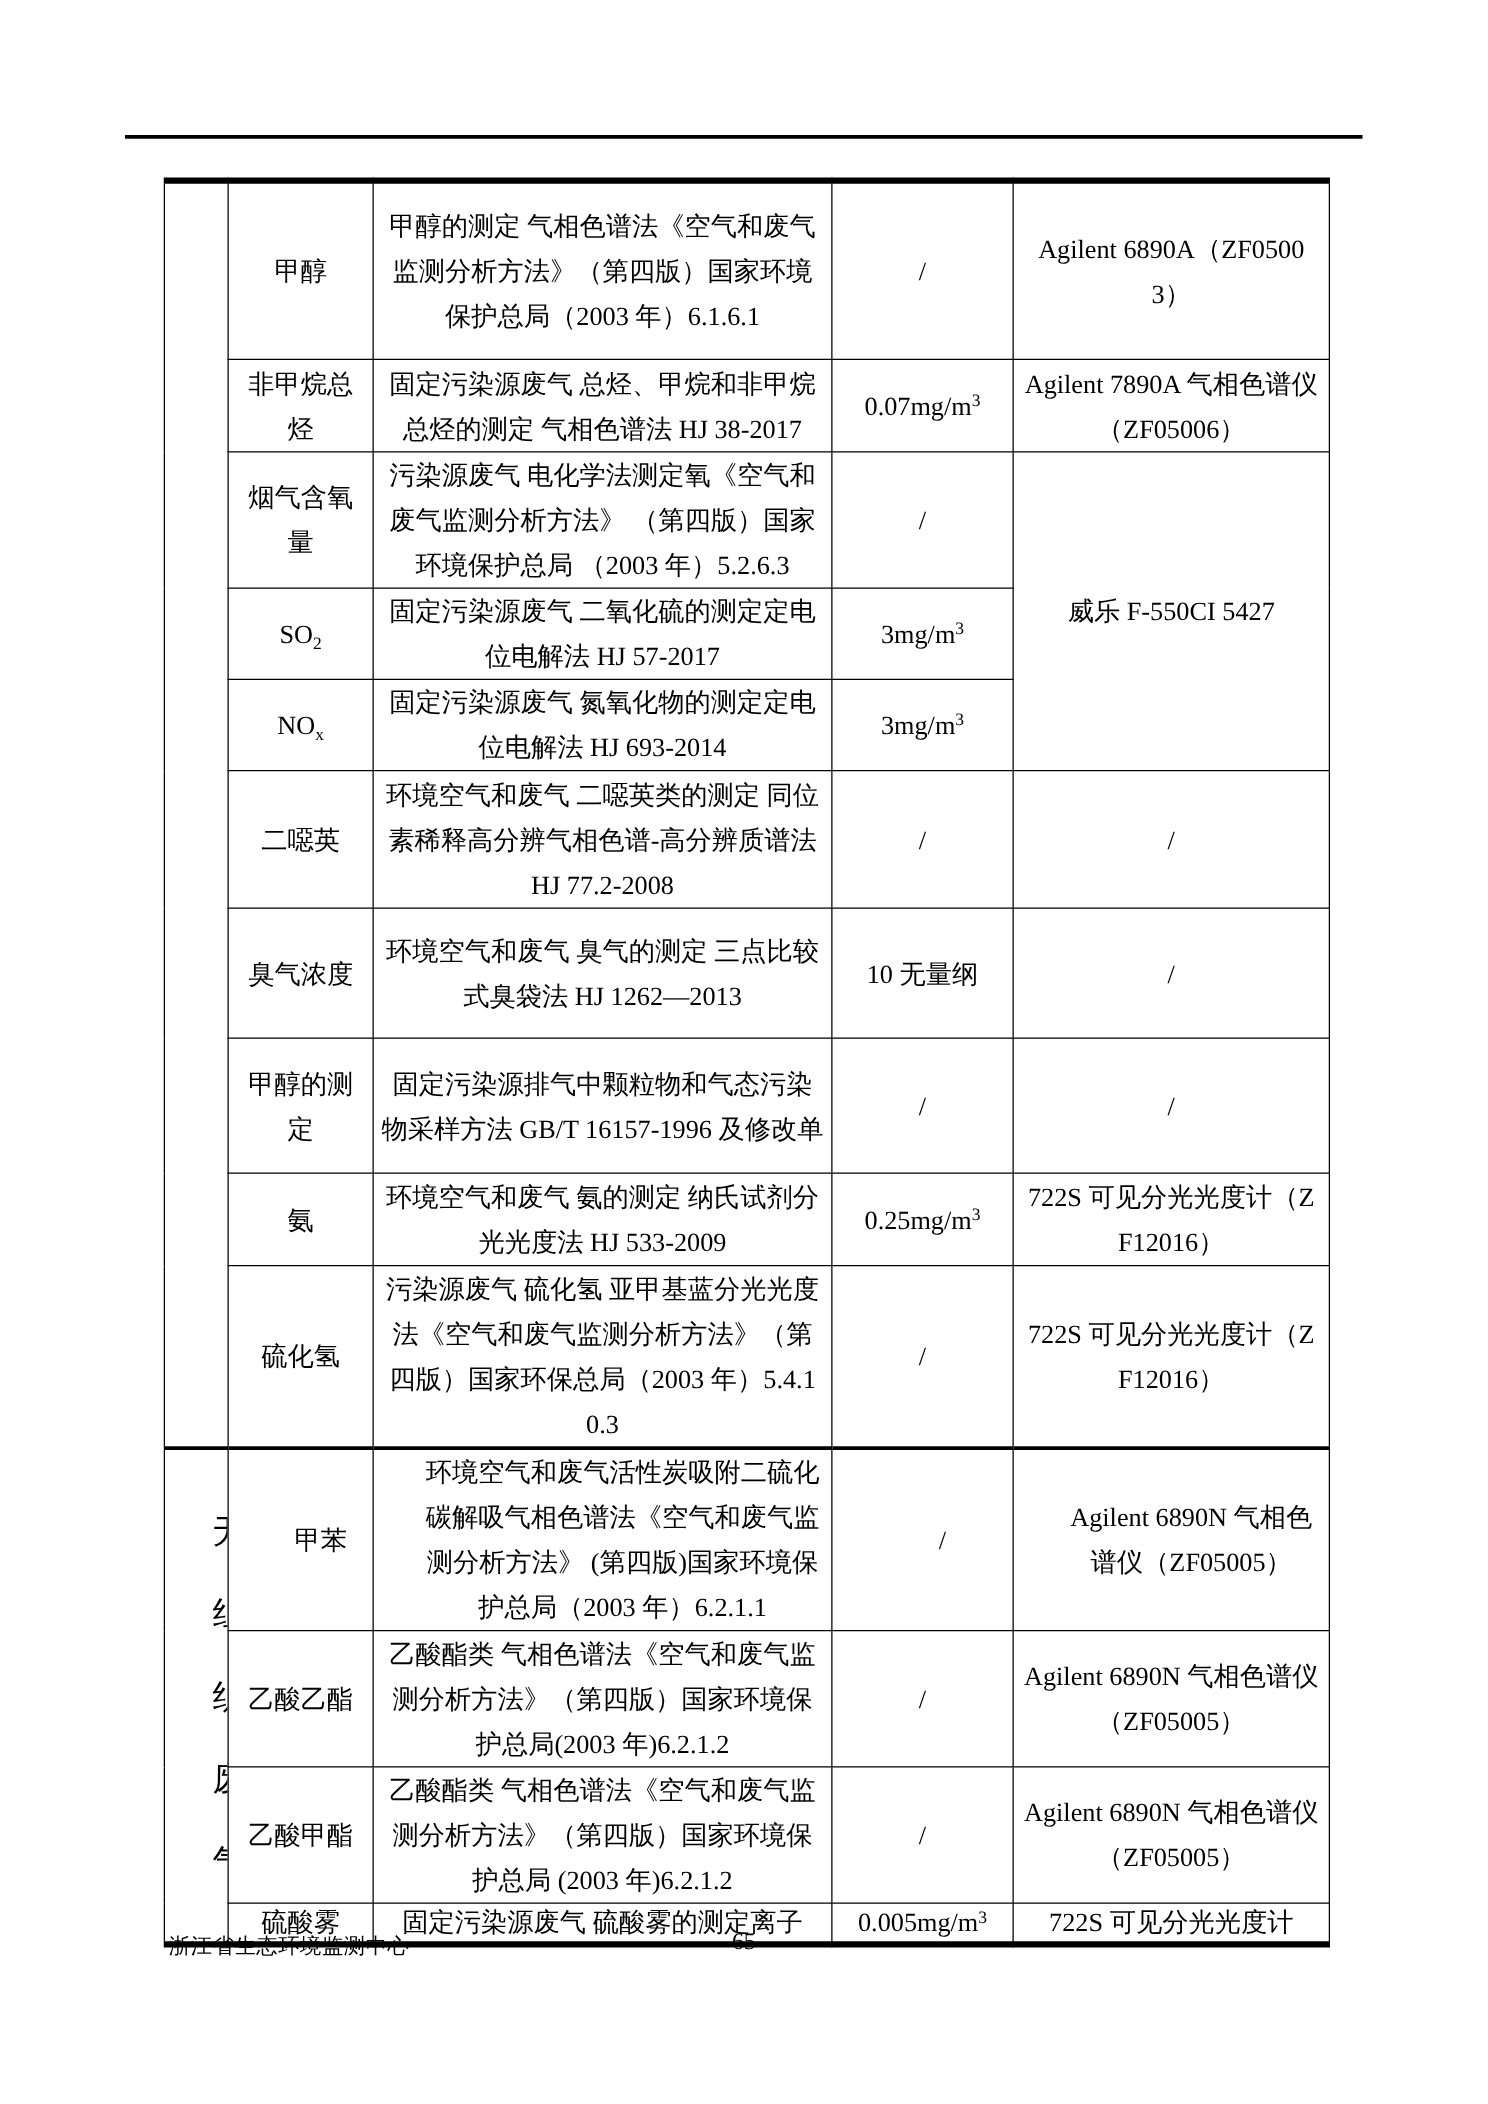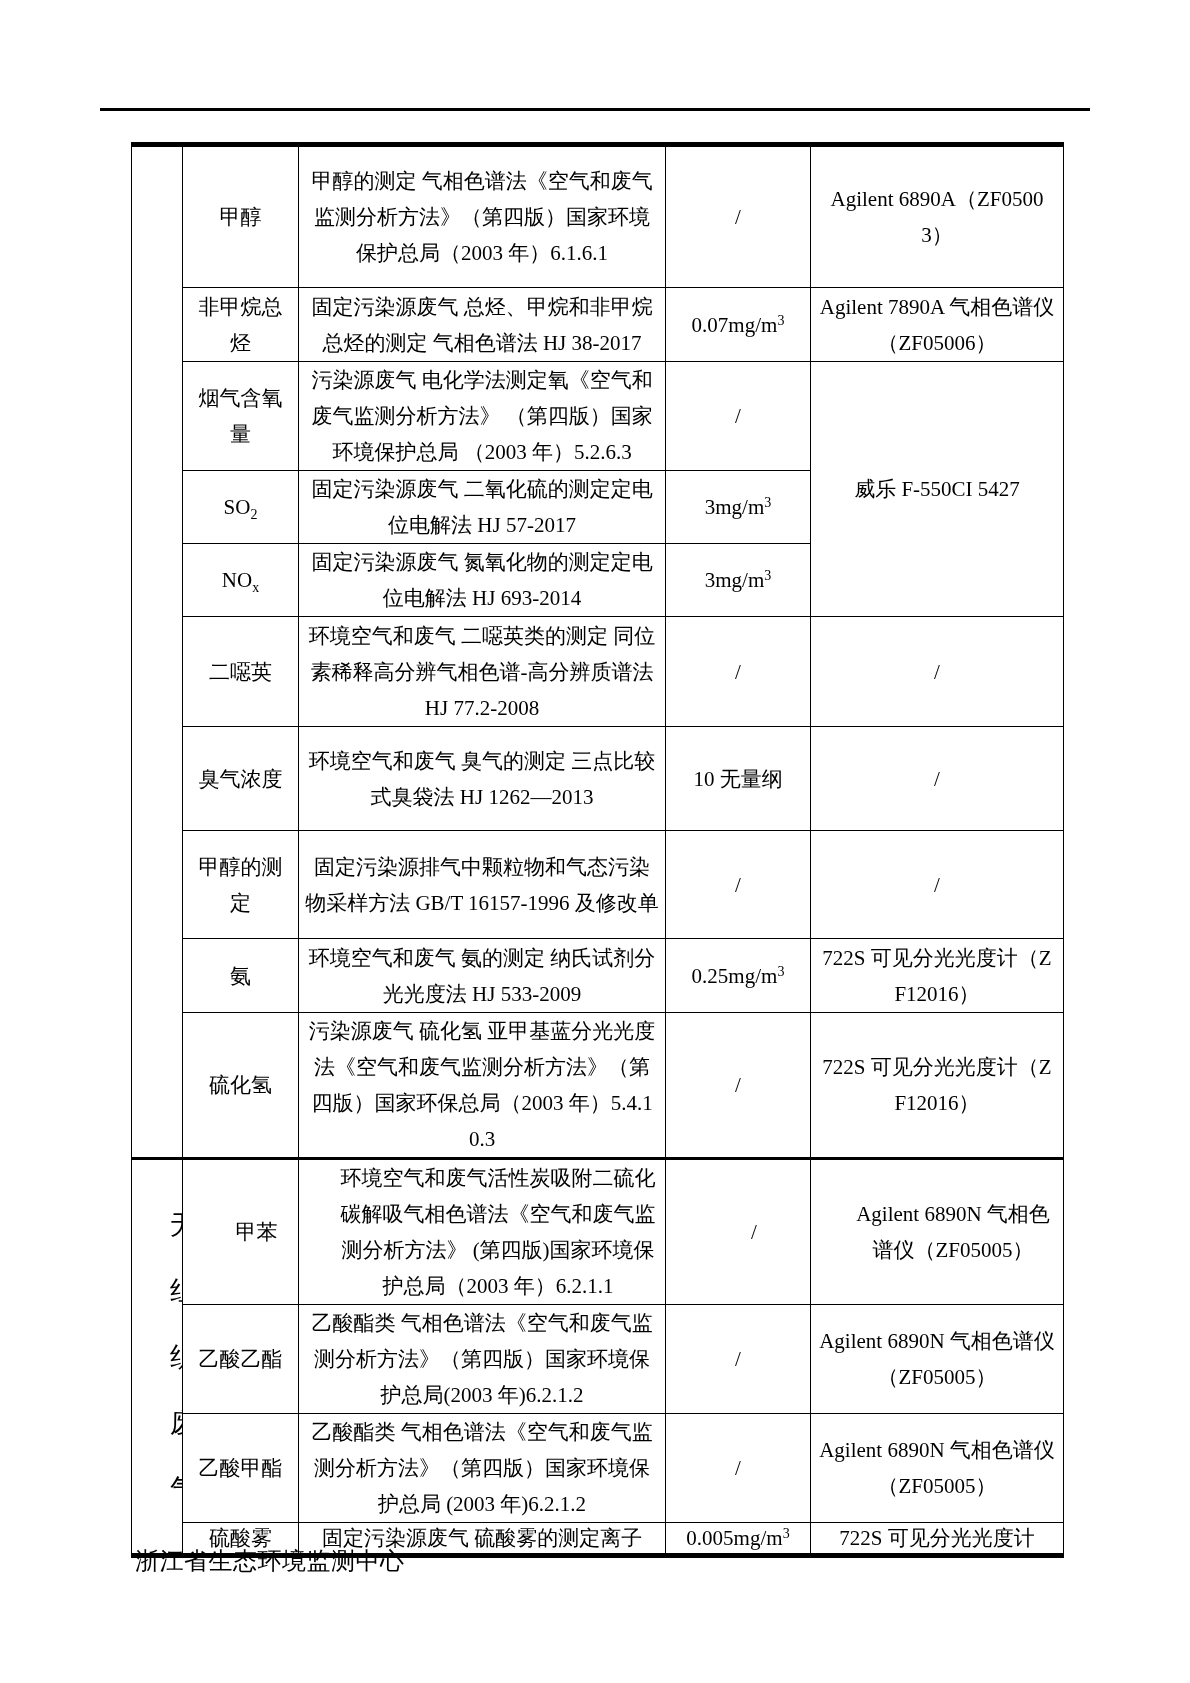--- a/index.html
+++ b/index.html
@@ -30,21 +30,21 @@
   .c-inst{border-right:none;padding:0 8px;}
   .section-row td{border-top:3px solid #000;padding-left:38px;}
   .truncated-row td{line-height:30px;}
   .vtext{
     display:block;width:22px;margin:0 auto;line-height:66px;
     font-size:27px;text-align:left;word-break:break-all;
   }
   sub.chem{font-size:14px;line-height:0;vertical-align:-5px;}
   sup.unit{font-size:14px;line-height:0;vertical-align:7px;}
   .footer-left{
-    position:absolute;top:1545px;left:135px;font-size:24px;letter-spacing:0.5px;
+    position:absolute;top:1545px;left:135px;font-size:17px;letter-spacing:0.5px;
   }
   .page-number{
     position:absolute;top:1543px;left:0;width:1190px;text-align:center;font-size:19px;
   }
 </style>
 </head>
 <body>
 
 <div class="page">
 
@@ -142,14 +142,15 @@
       <tr class="truncated-row" style="height:33px">
         <td><span>硫酸雾</span><sub class="chem"></sub></td>
         <td class="c-method">固定污染源废气 硫酸雾的测定离子</td>
         <td><span>0.005mg/m</span><sup class="unit">3</sup></td>
         <td class="c-inst">722S 可见分光光度计</td>
       </tr>
     </tbody>
   </table>
 
   <div class="footer-left">浙江省生态环境监测中心</div>
+  <div class="page-number">65</div>
 
 </div>
 
 </body></html>

